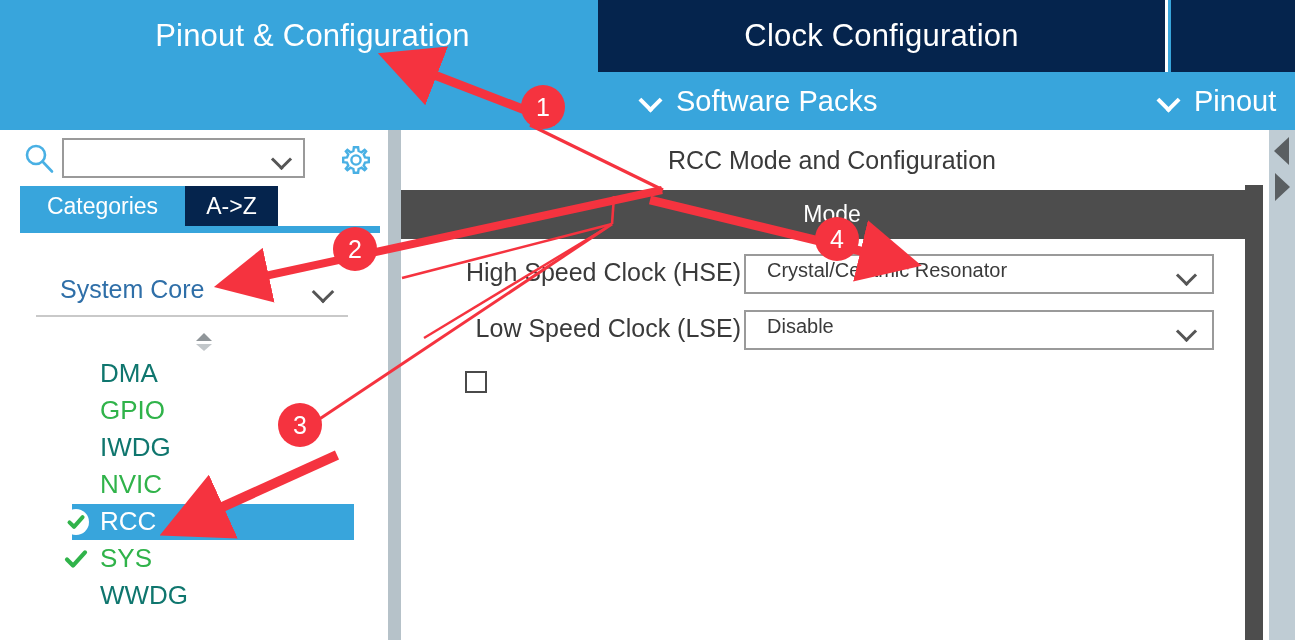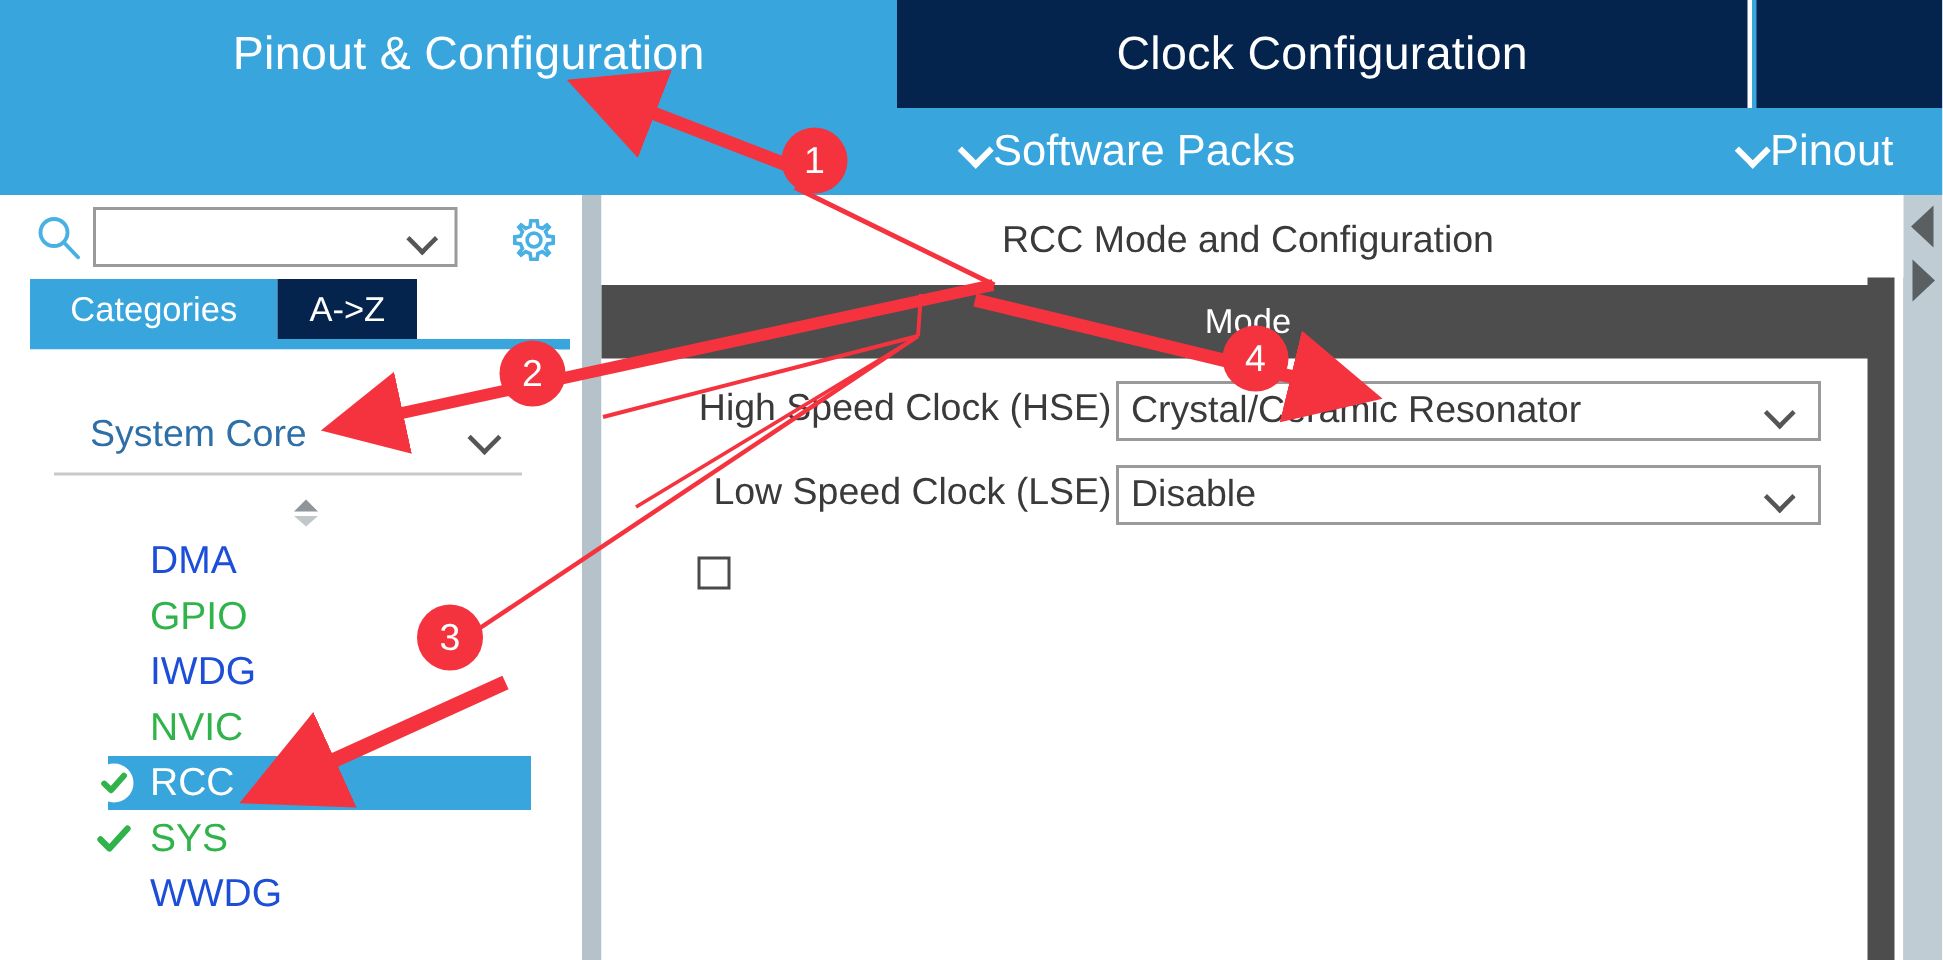--- a/index.html
+++ b/index.html
@@ -61,20 +61,21 @@
     width: 1295px;
     height: 58px;
     background: #38a5dc;
   }
   .menuitem {
     position: absolute;
     top: 0;
     height: 58px;
     display: flex;
     align-items: center;
+    gap: 14px;
     color: #ffffff;
     font-size: 29px;
     white-space: nowrap;
   }
   .menu-software { left: 640px; }
   .menu-pinout   { left: 1158px; }
   .chev {
     display: inline-block;
     width: 22px;
     height: 22px;
@@ -255,21 +256,21 @@
     left: 48px; top: 5px;
     width: 28px; height: 28px;
   }
   .per-label {
     position: absolute;
     left: 86px; top: 2px;
     font-size: 26px;
     line-height: 33px;
     white-space: nowrap;
   }
-  .per-label.dark  { color: #1d4ed8; }
+  .per-label.dark  { color: #0f766e; }
   .per-label.green { color: #30b34a; }
   .per-label.white { color: #ffffff; }
   .hl-band {
     position: absolute;
     left: 58px;
     width: 282px;
     height: 36px;
     background: #38a5dc;
   }
 
@@ -334,22 +335,22 @@
   .combo {
     position: absolute;
     left: 343px; top: 0;
     width: 470px; height: 40px;
     border: 2px solid #9a9a9a;
     background: #ffffff;
     box-sizing: border-box;
   }
   .combo-value {
     position: absolute;
-    left: 8px; top: 3px;
-    font-size: 25px;
+    left: 21px; top: 3px;
+    font-size: 20px;
     color: #3a3a3a;
     white-space: nowrap;
   }
   .combo-chev {
     position: absolute;
     right: 14px; top: 11px;
     width: 20px; height: 20px;
     color: #555;
   }
   .combo-chev::before {

